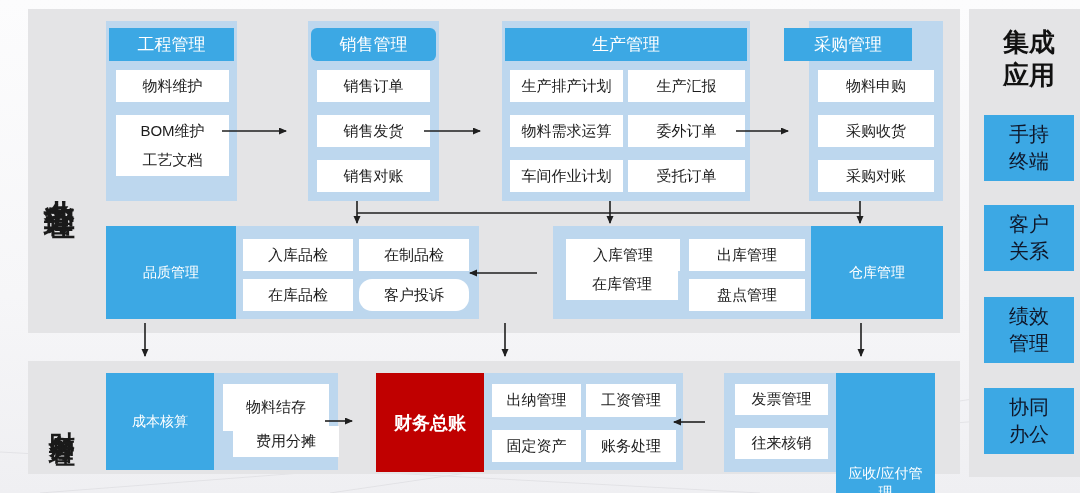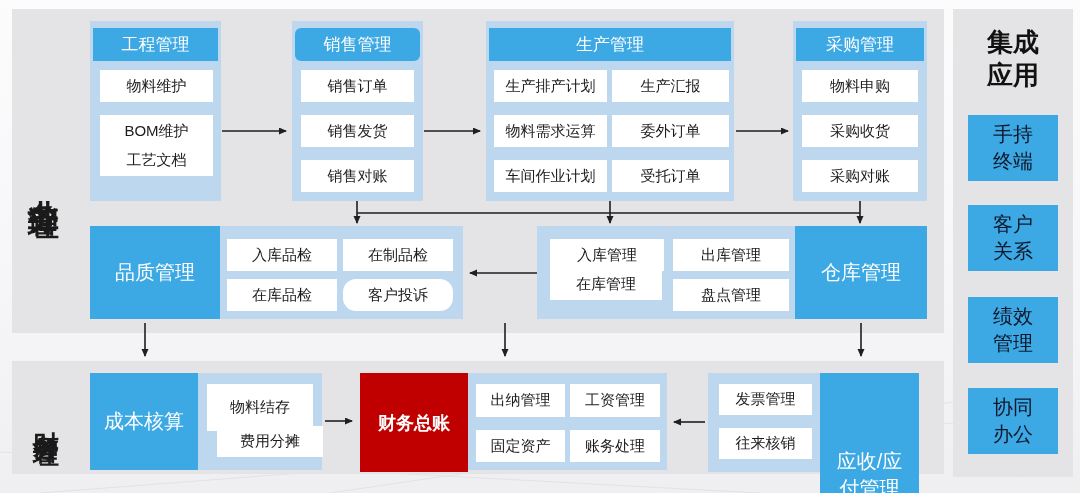--- a/index.html
+++ b/index.html
@@ -4,34 +4,34 @@
 <style>
   html,body{margin:0;padding:0;}
   body{
     font-family:"Liberation Sans","DejaVu Sans",sans-serif;
     background:#ffffff;
   }
   .stage{
     position:relative;width:1080px;height:493px;overflow:hidden;
     background:linear-gradient(180deg,#fcfcfd 0%,#f6f6f8 60%,#efeff2 100%);
   }
-  .abs{position:absolute;box-sizing:border-box;}
+  .abs{position:absolute;box-sizing:border-box;margin-left:16px;}
   .panel{background:#e4e4e6;}
   .lp{background:#bdd7ee;}           
   .hd{                                
     background:#3ca8e4;color:#ffffff;font-size:17px;
     display:flex;align-items:center;justify-content:center;
   }
   .it{                                
     background:#ffffff;color:#1c1c1c;font-size:15px;
     display:flex;align-items:center;justify-content:center;
     white-space:nowrap;
   }
   .bb{                                
-    background:#3ca8e4;color:#ffffff;font-size:20px;
+    background:#3ca8e4;color:#ffffff;font-size:14px;
     display:flex;align-items:center;justify-content:center;
     text-align:center;line-height:1.35;
   }
   .bb .wrap{width:82px;word-break:break-all;}
   .rb{                                
     background:#c00000;color:#ffffff;font-size:18px;font-weight:bold;
     display:flex;align-items:center;justify-content:center;
   }
   .vlabel{
     writing-mode:vertical-rl;text-orientation:upright;
@@ -85,21 +85,21 @@
   <div class="abs lp" style="left:486px;top:21px;width:248px;height:180px;"></div>
   <div class="abs hd" style="left:489px;top:28px;width:242px;height:33px;">生产管理</div>
   <div class="abs it" style="left:494px;top:70px;width:113px;height:32px;">生产排产计划</div>
   <div class="abs it" style="left:612px;top:70px;width:117px;height:32px;">生产汇报</div>
   <div class="abs it" style="left:494px;top:115px;width:113px;height:32px;">物料需求运算</div>
   <div class="abs it" style="left:612px;top:115px;width:117px;height:32px;">委外订单</div>
   <div class="abs it" style="left:494px;top:160px;width:113px;height:32px;">车间作业计划</div>
   <div class="abs it" style="left:612px;top:160px;width:117px;height:32px;">受托订单</div>
 
   <div class="abs lp" style="left:793px;top:21px;width:134px;height:180px;"></div>
-  <div class="abs hd" style="left:796px;top:28px;width:128px;height:33px;">采购管理</div>
+  <div class="abs hd" style="left:768px;top:28px;width:128px;height:33px;">采购管理</div>
   <div class="abs it" style="left:802px;top:70px;width:116px;height:32px;">物料申购</div>
   <div class="abs it" style="left:802px;top:115px;width:116px;height:32px;">采购收货</div>
   <div class="abs it" style="left:802px;top:160px;width:116px;height:32px;">采购对账</div>
 
   <div class="abs bb" style="left:90px;top:226px;width:130px;height:93px;">
     <span>品质管理</span>
   </div>
   <div class="abs lp" style="left:220px;top:226px;width:243px;height:93px;"></div>
   <div class="abs it" style="left:227px;top:239px;width:110px;height:32px;">入库品检</div>
   <div class="abs it" style="left:343px;top:239px;width:110px;height:32px;">在制品检</div>

